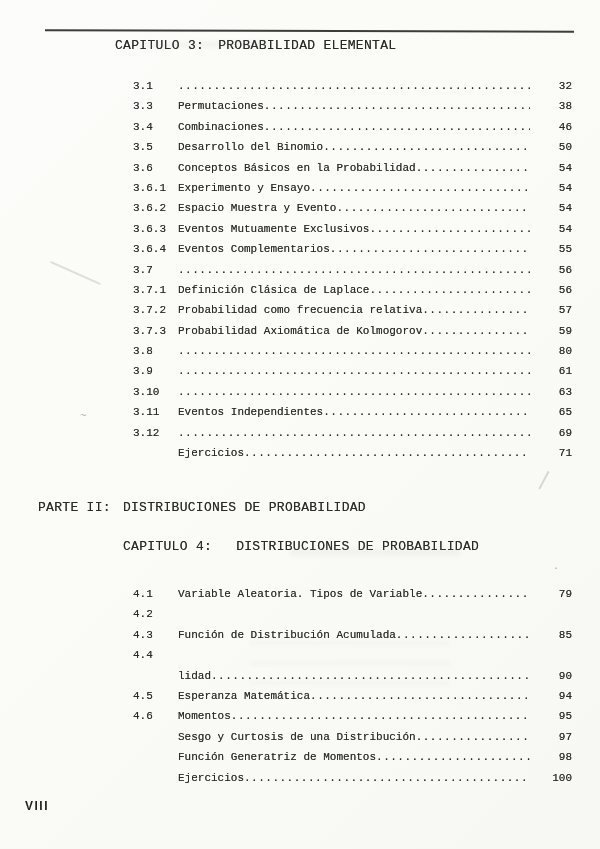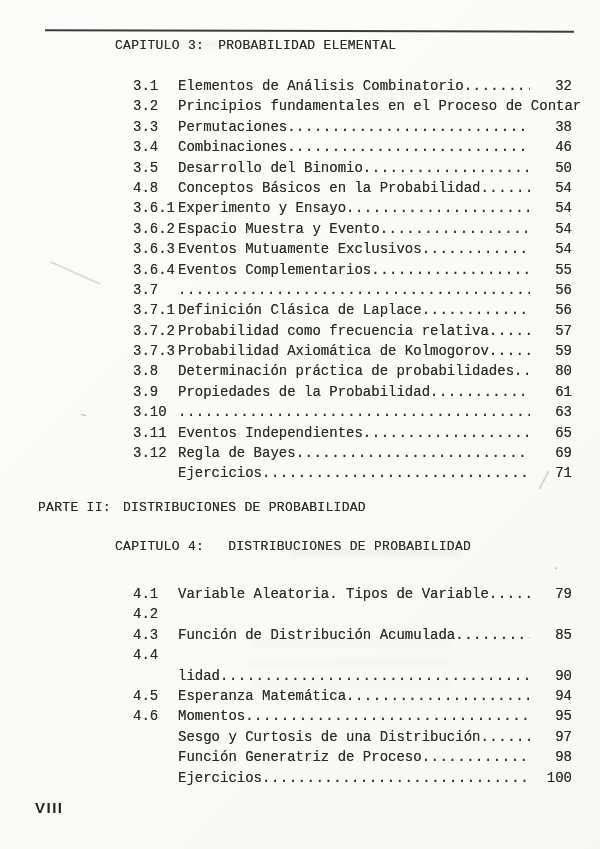--- a/index.html
+++ b/index.html
@@ -24,63 +24,63 @@
   }
   .heading {
     position: absolute;
     left: 115px;
     font-size: 13px;
     letter-spacing: 0.3px;
     white-space: nowrap;
     text-shadow: 0 0 0.5px rgba(30,30,30,0.65);
   }
   .heading.ch3 { top: 38px; }
-  .heading.ch4 { top: 539px; }
+  .heading.ch4 { top: 539px; margin-left: 8px; }
   .heading-title { margin-left: 14px; }
   .heading.ch4 .heading-title { margin-left: 24px; }
   .part-heading {
     position: absolute;
     left: 38px; top: 500px;
     font-size: 13px;
     letter-spacing: 0.3px;
     white-space: nowrap;
     text-shadow: 0 0 0.5px rgba(30,30,30,0.65);
   }
   .part-title { margin-left: 12px; }
   .toc { position: absolute; left: 0; right: 0; }
   .toc.ch3-toc { top: 76px; }
   .toc.ch4-toc { top: 584px; }
   .toc-row {
     display: flex;
     align-items: flex-start;
     height: 20.4px;
     line-height: 20.4px;
     padding: 0 28px 0 133px;
-    font-size: 14px;
+    font-size: 11px;
     white-space: pre;
     text-shadow: 0 0 0.5px rgba(30,30,30,0.6);
   }
   .num { flex: none; width: 45px; }
   .title { flex: none; }
   .dots {
     flex: 1 1 0;
     min-width: 0;
     overflow: hidden;
     white-space: nowrap;
     margin-right: 6px;
     letter-spacing: 0.5px;
   }
   .filler { flex: 1 1 0; }
   .pg { flex: none; width: 36px; text-align: right; }
   .folio {
     position: absolute;
-    left: 35px; top: 799px;
+    left: 25px; top: 799px;
     font-family: "Liberation Sans", sans-serif;
     font-weight: bold;
-    font-size: 15px;
+    font-size: 12px;
     letter-spacing: 1.5px;
     color: #222;
   }
   
   .smudge { position: absolute; pointer-events: none; }
   .smudge-under-rule {
     left: 140px; top: 42px; width: 130px; height: 5px;
     background: #9a9a90; opacity: 0.10; filter: blur(2px);
     transform: rotate(-1deg);
   }
@@ -117,60 +117,59 @@
 
 <div class="page">
 
   <div class="top-rule"></div>
 
   <div class="heading ch3">
     <span>CAPITULO 3:</span><span class="heading-title">PROBABILIDAD ELEMENTAL</span>
   </div>
 
   <div class="toc ch3-toc">
-      <div class="toc-row"><span class="num">3.1</span><span class="title">Elementos de Análisis Combinatorio</span><span class="dots">..........................................................................................</span><span class="pg">32</span></div>
-      <div class="toc-row"><span class="num">3.2</span><span class="title">Principios fundamentales en el Proceso de Contar</span><span class="filler"></span><span class="pg">35</span></div>
+      <div class="toc-row"><span class="num">3.1</span><span class="dots">..........................................................................................</span><span class="pg">32</span></div>
       <div class="toc-row"><span class="num">3.3</span><span class="title">Permutaciones</span><span class="dots">..........................................................................................</span><span class="pg">38</span></div>
       <div class="toc-row"><span class="num">3.4</span><span class="title">Combinaciones</span><span class="dots">..........................................................................................</span><span class="pg">46</span></div>
       <div class="toc-row"><span class="num">3.5</span><span class="title">Desarrollo del Binomio</span><span class="dots">..........................................................................................</span><span class="pg">50</span></div>
-      <div class="toc-row"><span class="num">4.8</span><span class="title">Conceptos Básicos en la Probabilidad</span><span class="dots">..........................................................................................</span><span class="pg">54</span></div>
+      <div class="toc-row"><span class="num">3.6</span><span class="title">Conceptos Básicos en la Probabilidad</span><span class="dots">..........................................................................................</span><span class="pg">54</span></div>
       <div class="toc-row"><span class="num">3.6.1</span><span class="title">Experimento y Ensayo</span><span class="dots">..........................................................................................</span><span class="pg">54</span></div>
       <div class="toc-row"><span class="num">3.6.2</span><span class="title">Espacio Muestra y Evento</span><span class="dots">..........................................................................................</span><span class="pg">54</span></div>
       <div class="toc-row"><span class="num">3.6.3</span><span class="title">Eventos Mutuamente Exclusivos</span><span class="dots">..........................................................................................</span><span class="pg">54</span></div>
       <div class="toc-row"><span class="num">3.6.4</span><span class="title">Eventos Complementarios</span><span class="dots">..........................................................................................</span><span class="pg">55</span></div>
       <div class="toc-row"><span class="num">3.7</span><span class="dots">..........................................................................................</span><span class="pg">56</span></div>
       <div class="toc-row"><span class="num">3.7.1</span><span class="title">Definición Clásica de Laplace</span><span class="dots">..........................................................................................</span><span class="pg">56</span></div>
       <div class="toc-row"><span class="num">3.7.2</span><span class="title">Probabilidad como frecuencia relativa</span><span class="dots">..........................................................................................</span><span class="pg">57</span></div>
       <div class="toc-row"><span class="num">3.7.3</span><span class="title">Probabilidad Axiomática de Kolmogorov</span><span class="dots">..........................................................................................</span><span class="pg">59</span></div>
-      <div class="toc-row"><span class="num">3.8</span><span class="title">Determinación práctica de probabilidades</span><span class="dots">..........................................................................................</span><span class="pg">80</span></div>
-      <div class="toc-row"><span class="num">3.9</span><span class="title">Propiedades de la Probabilidad</span><span class="dots">..........................................................................................</span><span class="pg">61</span></div>
+      <div class="toc-row"><span class="num">3.8</span><span class="dots">..........................................................................................</span><span class="pg">80</span></div>
+      <div class="toc-row"><span class="num">3.9</span><span class="dots">..........................................................................................</span><span class="pg">61</span></div>
       <div class="toc-row"><span class="num">3.10</span><span class="dots">..........................................................................................</span><span class="pg">63</span></div>
       <div class="toc-row"><span class="num">3.11</span><span class="title">Eventos Independientes</span><span class="dots">..........................................................................................</span><span class="pg">65</span></div>
-      <div class="toc-row"><span class="num">3.12</span><span class="title">Regla de Bayes</span><span class="dots">..........................................................................................</span><span class="pg">69</span></div>
+      <div class="toc-row"><span class="num">3.12</span><span class="dots">..........................................................................................</span><span class="pg">69</span></div>
       <div class="toc-row"><span class="num"></span><span class="title">Ejercicios</span><span class="dots">..........................................................................................</span><span class="pg">71</span></div>
     </div>
 
   <div class="part-heading">
     <span>PARTE II:</span><span class="part-title">DISTRIBUCIONES DE PROBABILIDAD</span>
   </div>
 
   <div class="heading ch4">
     <span>CAPITULO 4:</span><span class="heading-title">DISTRIBUCIONES DE PROBABILIDAD</span>
   </div>
 
   <div class="toc ch4-toc">
       <div class="toc-row"><span class="num">4.1</span><span class="title">Variable Aleatoria. Tipos de Variable</span><span class="dots">..........................................................................................</span><span class="pg">79</span></div>
       <div class="toc-row"><span class="num">4.2</span><span class="filler"></span><span class="pg"></span></div>
       <div class="toc-row"><span class="num">4.3</span><span class="title">Función de Distribución Acumulada</span><span class="dots">..........................................................................................</span><span class="pg">85</span></div>
       <div class="toc-row"><span class="num">4.4</span><span class="filler"></span><span class="pg"></span></div>
       <div class="toc-row"><span class="num"></span><span class="title">lidad</span><span class="dots">..........................................................................................</span><span class="pg">90</span></div>
       <div class="toc-row"><span class="num">4.5</span><span class="title">Esperanza Matemática</span><span class="dots">..........................................................................................</span><span class="pg">94</span></div>
       <div class="toc-row"><span class="num">4.6</span><span class="title">Momentos</span><span class="dots">..........................................................................................</span><span class="pg">95</span></div>
       <div class="toc-row"><span class="num"></span><span class="title">Sesgo y Curtosis de una Distribución</span><span class="dots">..........................................................................................</span><span class="pg">97</span></div>
-      <div class="toc-row"><span class="num"></span><span class="title">Función Generatriz de Proceso</span><span class="dots">..........................................................................................</span><span class="pg">98</span></div>
+      <div class="toc-row"><span class="num"></span><span class="title">Función Generatriz de Momentos</span><span class="dots">..........................................................................................</span><span class="pg">98</span></div>
       <div class="toc-row"><span class="num"></span><span class="title">Ejercicios</span><span class="dots">..........................................................................................</span><span class="pg">100</span></div>
     </div>
 
   <div class="folio">VIII</div>
 
   <div class="smudge smudge-under-rule"></div>
   <div class="smudge smudge-left-arc"></div>
   <div class="smudge smudge-tilde">~</div>
   <div class="smudge smudge-slash"></div>
   <div class="smudge smudge-ghost-1"></div>

